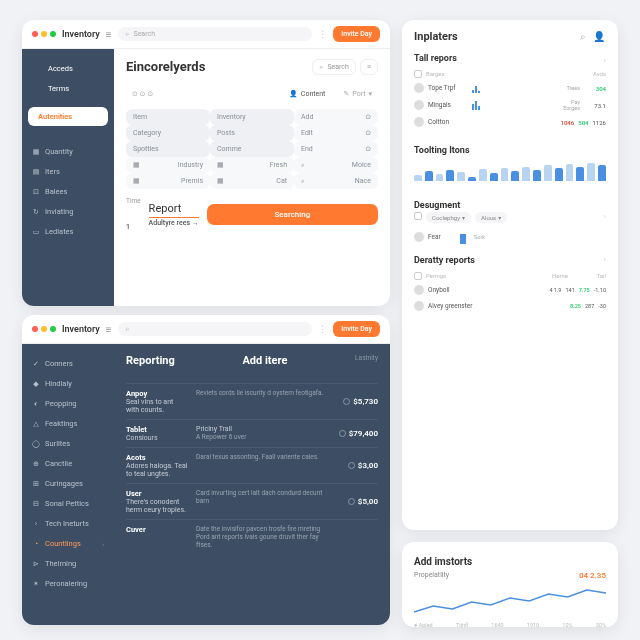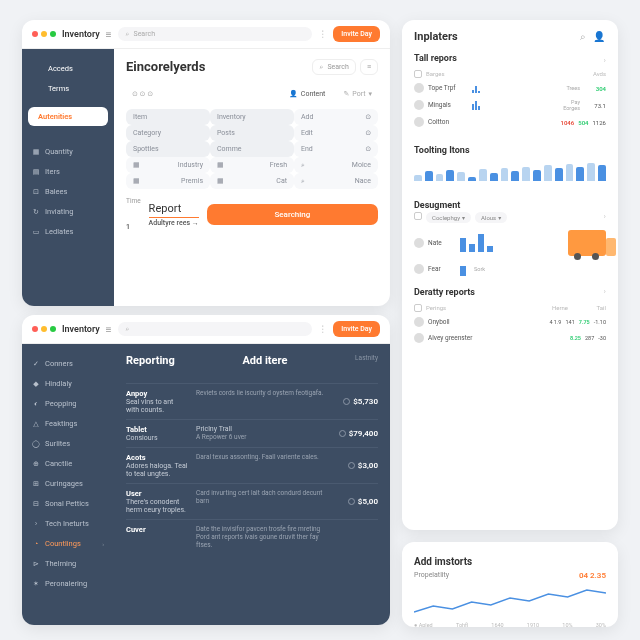--- a/index.html
+++ b/index.html
@@ -392,31 +392,20 @@
   <span class="sect">Desugment</span>
   <div style="display:flex;gap:4px;margin-bottom:4px">
    <span class="ck"></span>
    <span class="pill"><span>Coclephgy</span> ▾</span>
    <span class="pill"><span>Alous</span> ▾</span>
    <span style="flex:1"></span>
    <span class="chev">›</span>
   </div>
   <div class="trow">
    <span class="av"></span>
-   <span style="width:28px">Nate</span>
-   <div class="spark" style="height:18px;gap:3px">
-          <i style="height:14px;width:6px"></i>
-          <i style="height:8px;width:6px"></i>
-          <i style="height:18px;width:6px"></i>
-          <i style="height:6px;width:6px"></i>
-        </div>
-   <div class="truck"></div>
-  </div>
-  <div class="trow">
-   <span class="av"></span>
    <span style="width:28px">Fear</span>
    <div class="spark" style="height:14px">
           <i style="height:10px;width:6px"></i>
         </div>
    <span style="font-size:5.5px;color:#aaa;margin-left:4px">Sork</span>
   </div>
  </div>
  <div class="sec">
   <div style="display:flex;justify-content:space-between">
    <span class="sect">Deratty reports</span>

